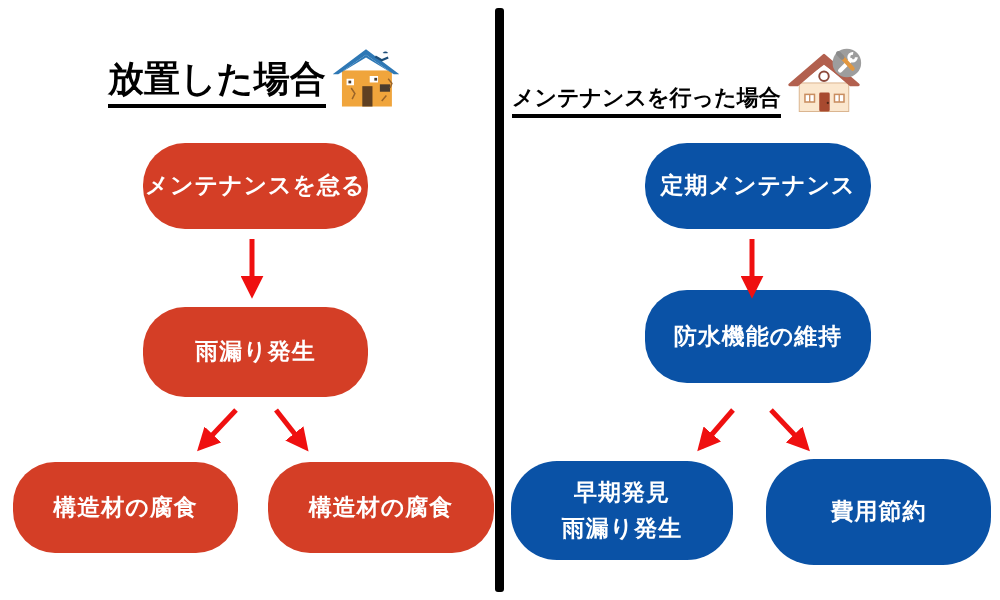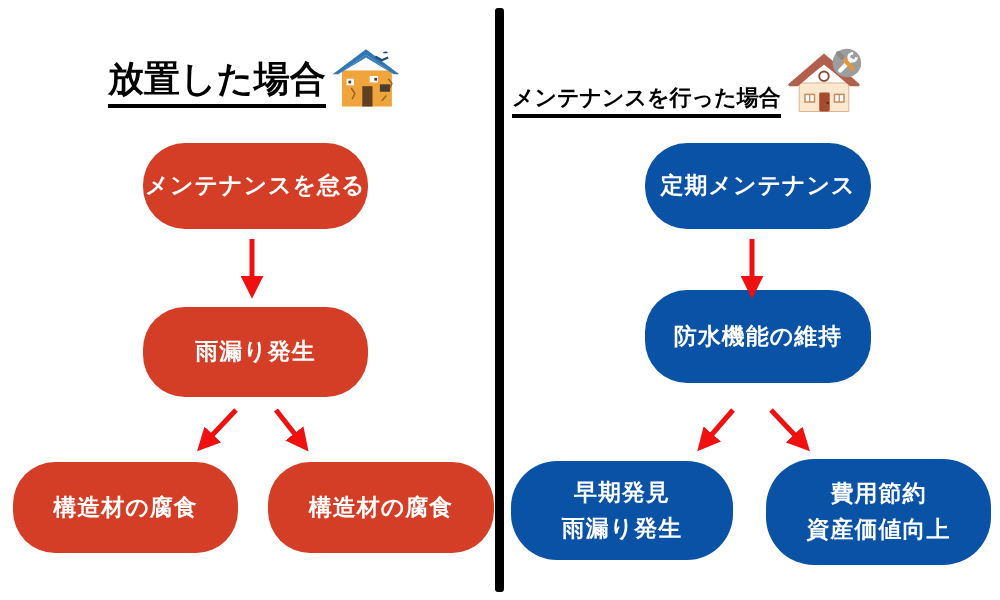--- a/index.html
+++ b/index.html
@@ -116,21 +116,20 @@
     <span>防水機能の維持</span>
   </div>
 
   <div class="node blue n-b3">
     <span>早期発見</span>
     <span>雨漏り発生</span>
   </div>
 
   <div class="node blue n-b4">
     <span>費用節約</span>
-    <span>資産価値向上</span>
   </div>
 
   <svg class="arrows" width="1000" height="600" viewBox="0 0 1000 600">
     <defs>
       <marker id="ah" viewBox="0 0 10 10" refX="7.5" refY="5" markerWidth="4.6" markerHeight="4.6" orient="auto-start-reverse">
         <path d="M0,0 L10,5 L0,10 z" class="arrow-head"></path>
       </marker>
     </defs>
     <line class="arrow-line" x1="252" y1="239" x2="252" y2="293" marker-end="url(#ah)"></line>
     <line class="arrow-line" x1="752" y1="239" x2="752" y2="293" marker-end="url(#ah)"></line>

